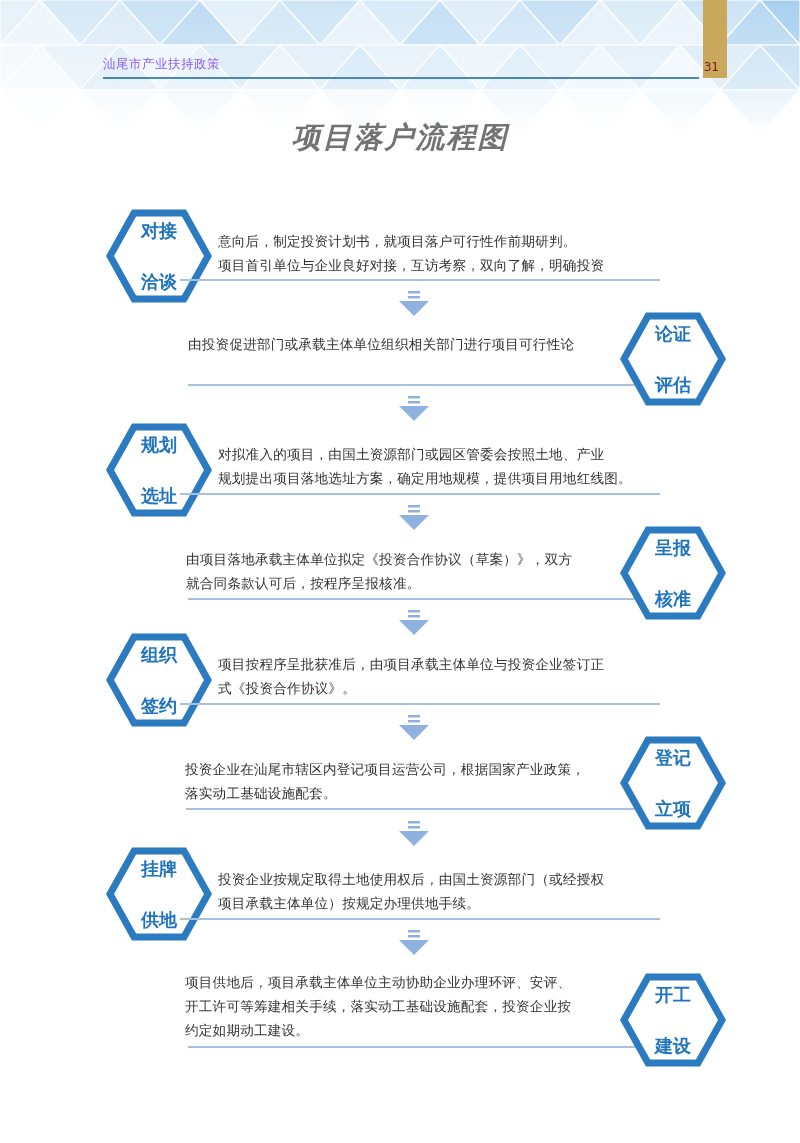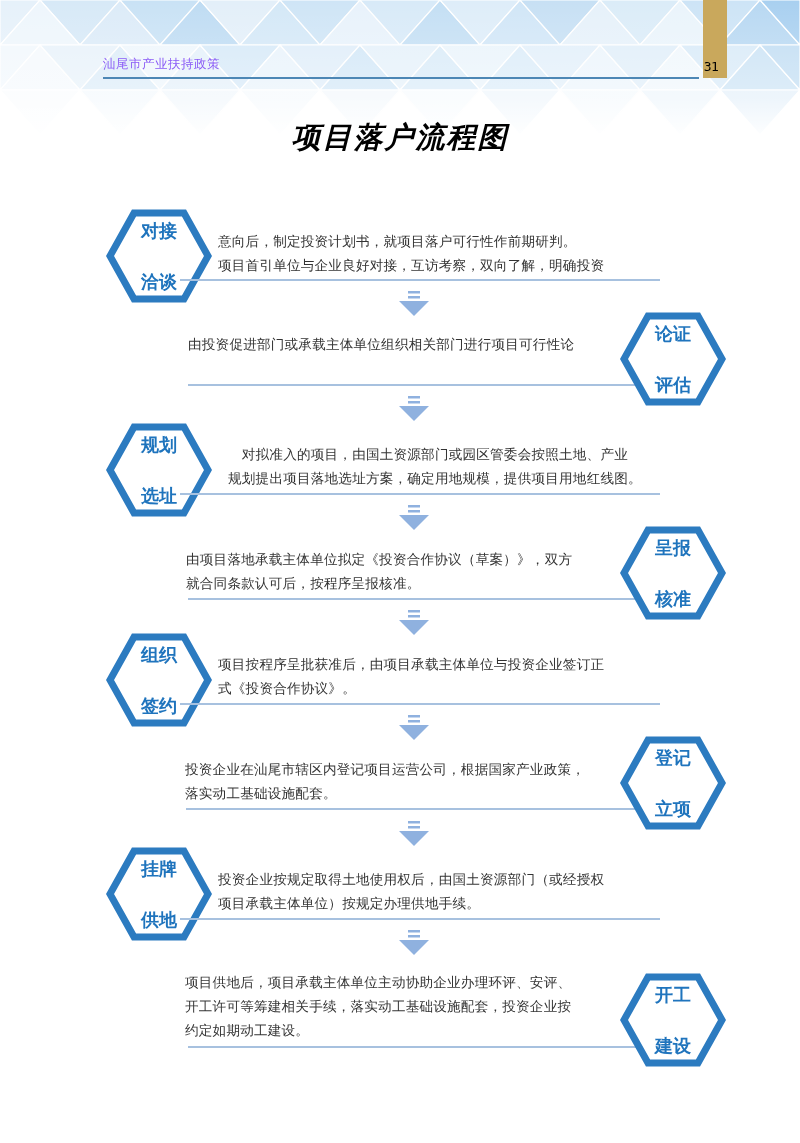--- a/index.html
+++ b/index.html
@@ -13,26 +13,26 @@
     position:absolute; left:103px; top:56px; font-size:12.5px; color:#8b5cf6;
     letter-spacing:0.5px; z-index:2;
   }
   .header-rule {
     position:absolute; left:103px; top:77px; width:596px; height:1.5px; background:#4d87b5; z-index:2;
   }
   .page-tab {
     position:absolute; left:703px; top:0; width:24px; height:78px; background:#c9a85c; z-index:2;
   }
   .page-num {
-    position:absolute; left:0; bottom:4px; width:16px; text-align:center; color:#000000;
+    position:absolute; left:0; bottom:4px; width:16px; text-align:center; color:#7f1d1d;
     font-family:"DejaVu Sans Mono", monospace; font-size:13px; letter-spacing:-0.5px;
   }
   .page-title {
     position:absolute; left:0; top:118px; width:800px; text-align:center; z-index:2;
-    font-size:29px; font-weight:bold; font-style:italic; color:#000000; letter-spacing:2px;
+    font-size:29px; font-weight:bold; font-style:italic; color:#737373; letter-spacing:2px;
   }
   .step { position:absolute; left:0; width:800px; }
   .hex {
     position:absolute; width:106px; height:94px;
   }
   .hex svg { position:absolute; left:0; top:0; }
   .hex-label {
     position:absolute; left:0; top:0; width:106px; height:94px;
     display:flex; flex-direction:column; align-items:center; justify-content:center;
     color:#1f74bd; font-weight:bold; font-size:18px; line-height:23px;gap:28px;
@@ -169,21 +169,21 @@
   <div class="step" style="top:0">
     <div class="hex" style="left:106px; top:423px;">
       <svg width="106" height="94" viewBox="0 0 106 94">
           <polygon points="28,4 78,4 102,47 78,90 28,90 4,47" fill="#fff" stroke="#2c7bc0" stroke-width="7"></polygon>
         </svg>
       <div class="hex-label">
           <span>规划</span>
           <span>选址</span>
         </div>
     </div>
-    <div class="desc" style="left:228px; top:442px;text-align:center;">
+    <div class="desc" style="left:218px; top:442px;">
       <div>对拟准入的项目，由国土资源部门或园区管委会按照土地、产业</div>
         <div>规划提出项目落地选址方案，确定用地规模，提供项目用地红线图。</div>
     </div>
     <div class="rule" style="left:180px; top:493px; width:480px;"></div>
   </div>
   <svg class="arrow" style="top:505px" viewBox="0 0 30 26">
       <rect x="9" y="0" width="12" height="2.5" fill="#8fb1df"></rect>
       <rect x="9" y="5" width="12" height="2.5" fill="#8fb1df"></rect>
       <polygon points="0,10 30,10 15,25" fill="#8fb1df"></polygon>
     </svg>

